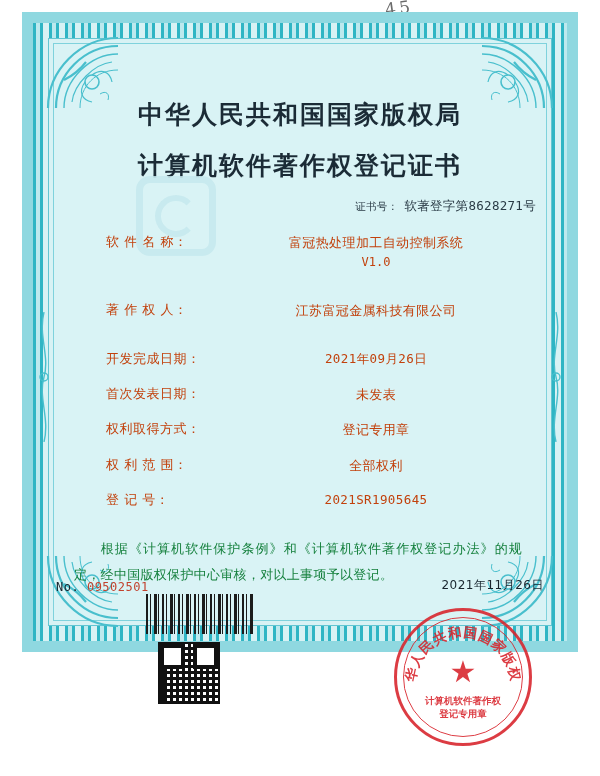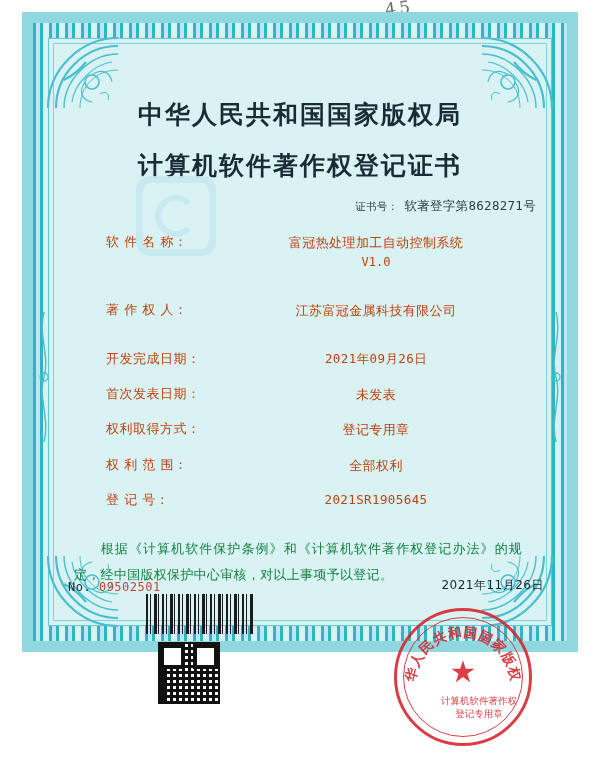--- a/index.html
+++ b/index.html
@@ -273,42 +273,41 @@
   }
   .seal .arc-text text {
     fill: #d8222a;
     font-family: "DejaVu Serif", serif;
     font-size: 13.5px;
     font-weight: bold;
     letter-spacing: 1px;
   }
   .seal .bottom-lines {
     position: absolute;
-    left: 16px;
+    left: 0;
     bottom: 22px;
     width: 132px;
     text-align: center;
     font-family: "DejaVu Serif", serif;
     font-size: 9.5px;
-    font-weight: normal;
+    font-weight: bold;
     line-height: 1.35;
   }
 
   
   .footer {
     position: absolute;
     left: 34px;
     right: 34px;
     bottom: 58px;
     display: flex;
     justify-content: space-between;
     align-items: flex-end;
     font-size: 12px;
     color: #17242d;
-    margin-left: 12px;
   }
   .footer .no {
     font-family: "DejaVu Sans Mono", monospace;
     letter-spacing: .5px;
   }
   .footer .no .num { color: #c2422e; }
   .footer .date {
     font-family: "DejaVu Sans", sans-serif;
     letter-spacing: .5px;
   }

